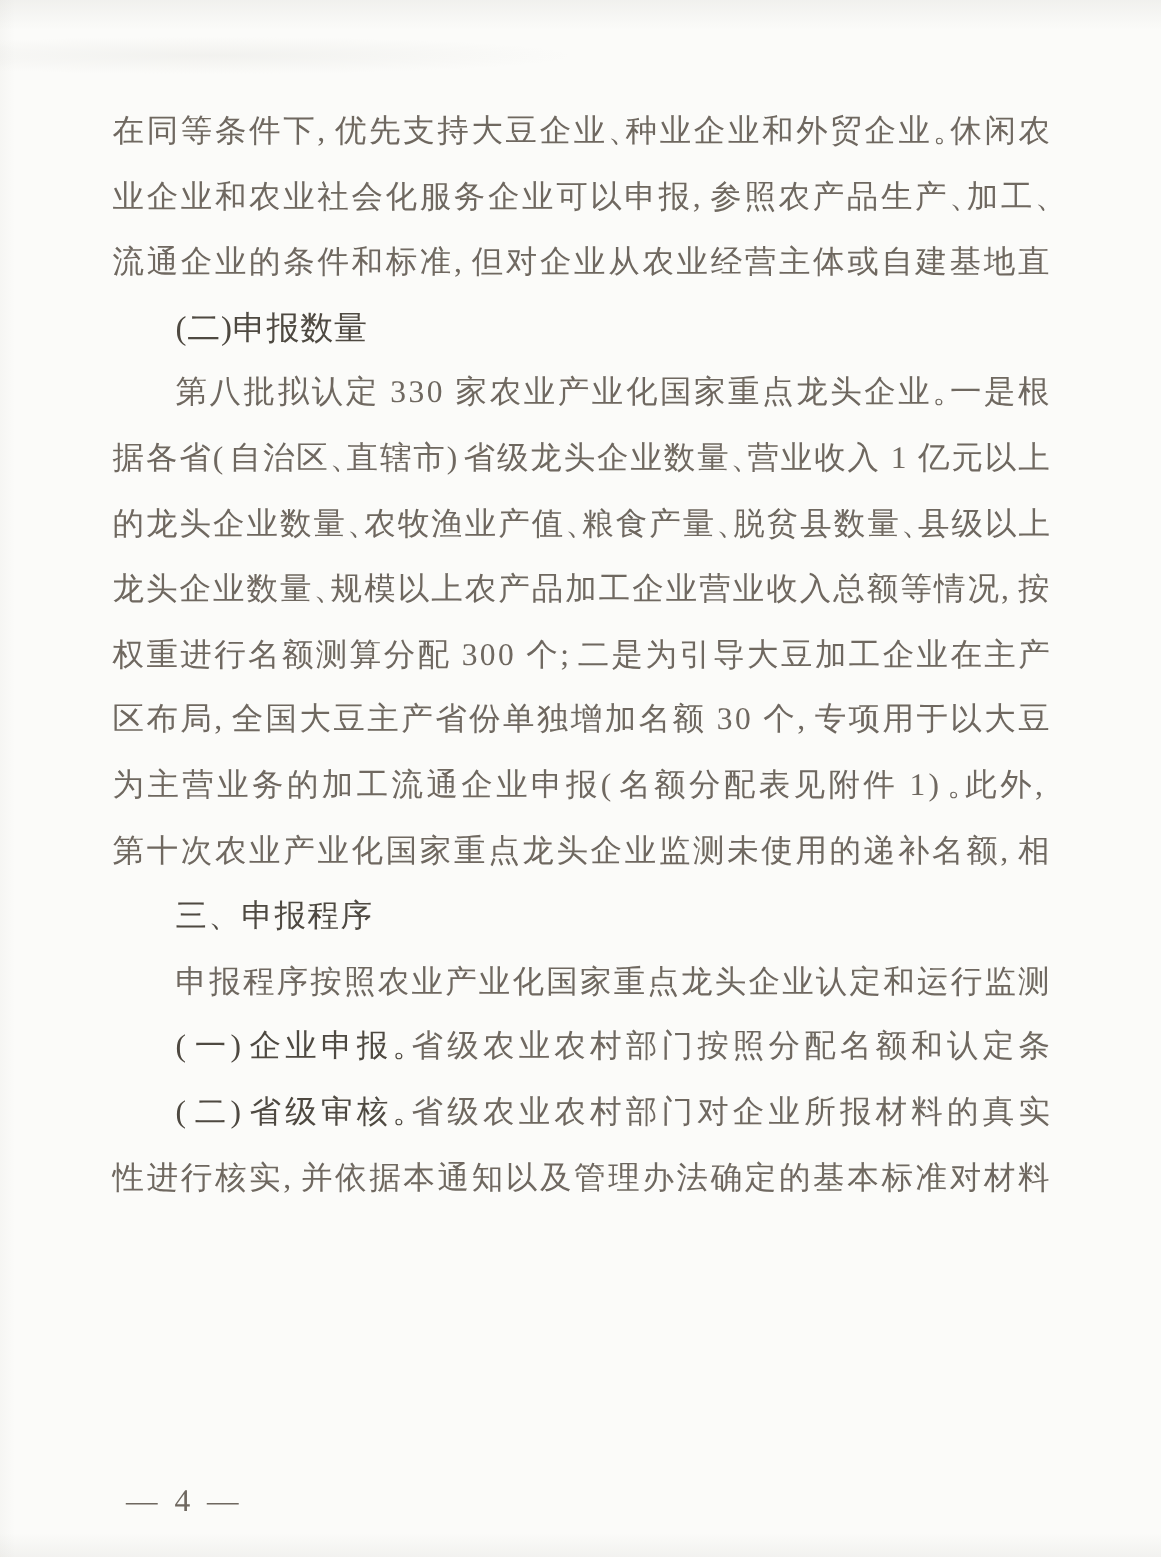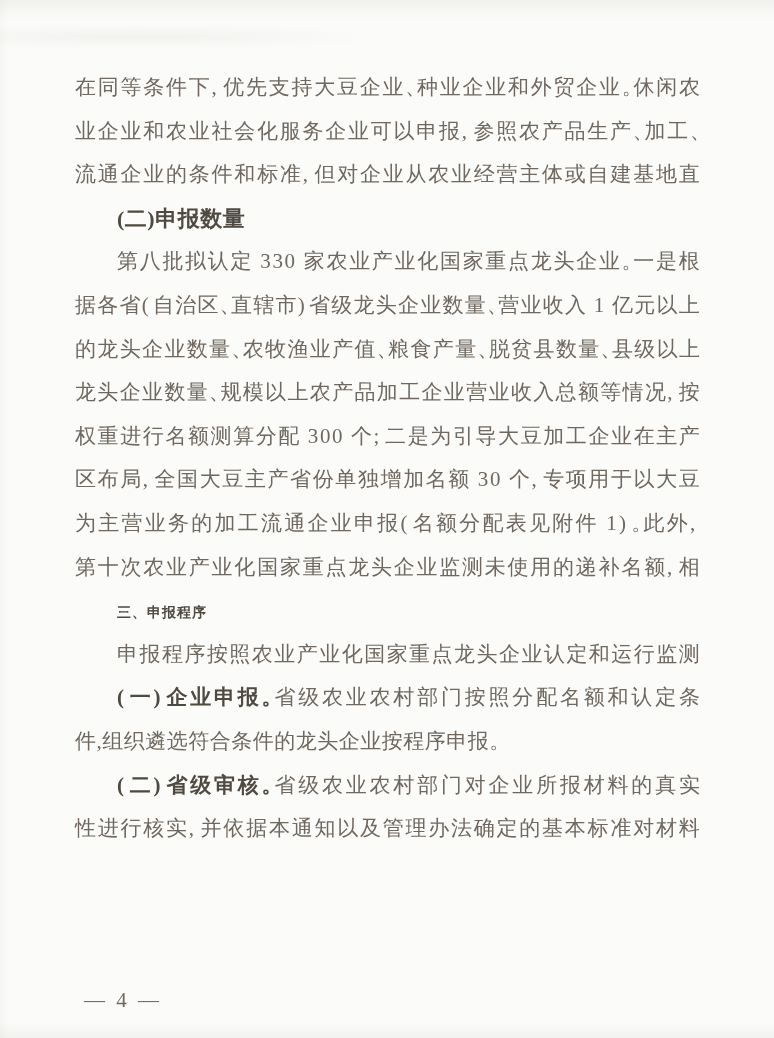--- a/index.html
+++ b/index.html
@@ -55,30 +55,30 @@
     padding-left: 42px;
   }
   .line span {
     white-space: pre;
   }
   .line.just span.p {
     width: 10px;
     overflow: visible;
   }
   .line span.b {
-    font-weight: bold;
+    font-weight: normal;
     color: var(--ink-bold, #4e4941);
   }
   .line.head-kai span.b {
     font-family: "Liberation Serif", "DejaVu Serif", serif;
     font-size: 22px;
   }
   .line.head-hei span.b {
     font-family: "Liberation Sans", "DejaVu Sans", sans-serif;
-    font-size: 14px;
+    font-size: 21px;
     letter-spacing: 1px;
   }
   .page-number {
     position: absolute;
     left: 84px;
     top: 988px;
     font-size: 21px;
     letter-spacing: 3px;
     color: var(--ink, #6f6860);
   }
@@ -488,21 +488,20 @@
         <span>照</span>
         <span>分</span>
         <span>配</span>
         <span>名</span>
         <span>额</span>
         <span>和</span>
         <span>认</span>
         <span>定</span>
         <span>条</span>
       </div>
-      <div class="line"><span>件,组织遴选符合条件的龙头企业按程序申报。</span></div>
       <div class="line just ind">
         <span class="b p">(</span>
         <span class="b">二</span>
         <span class="b p">)</span>
         <span class="b">省</span>
         <span class="b">级</span>
         <span class="b">审</span>
         <span class="b">核</span>
         <span class="b p">。</span>
         <span>省</span>

